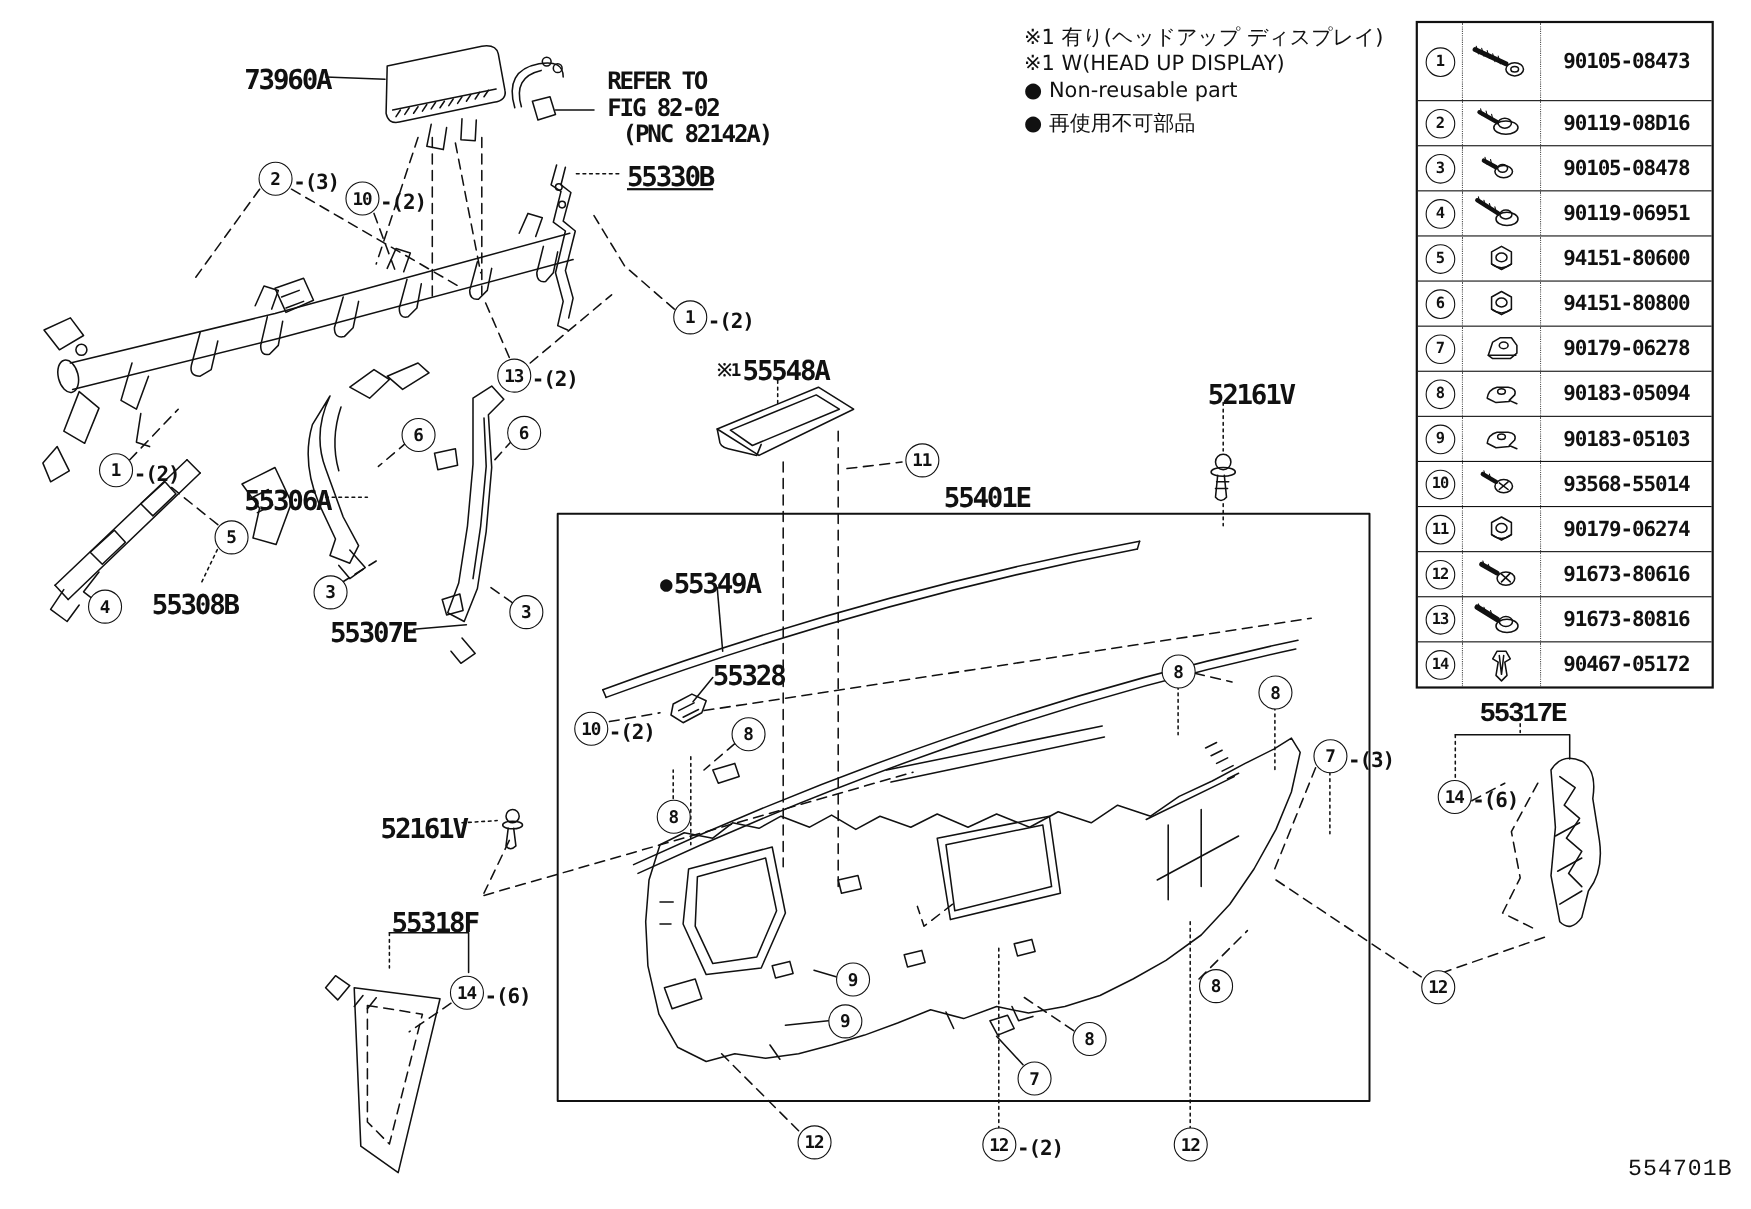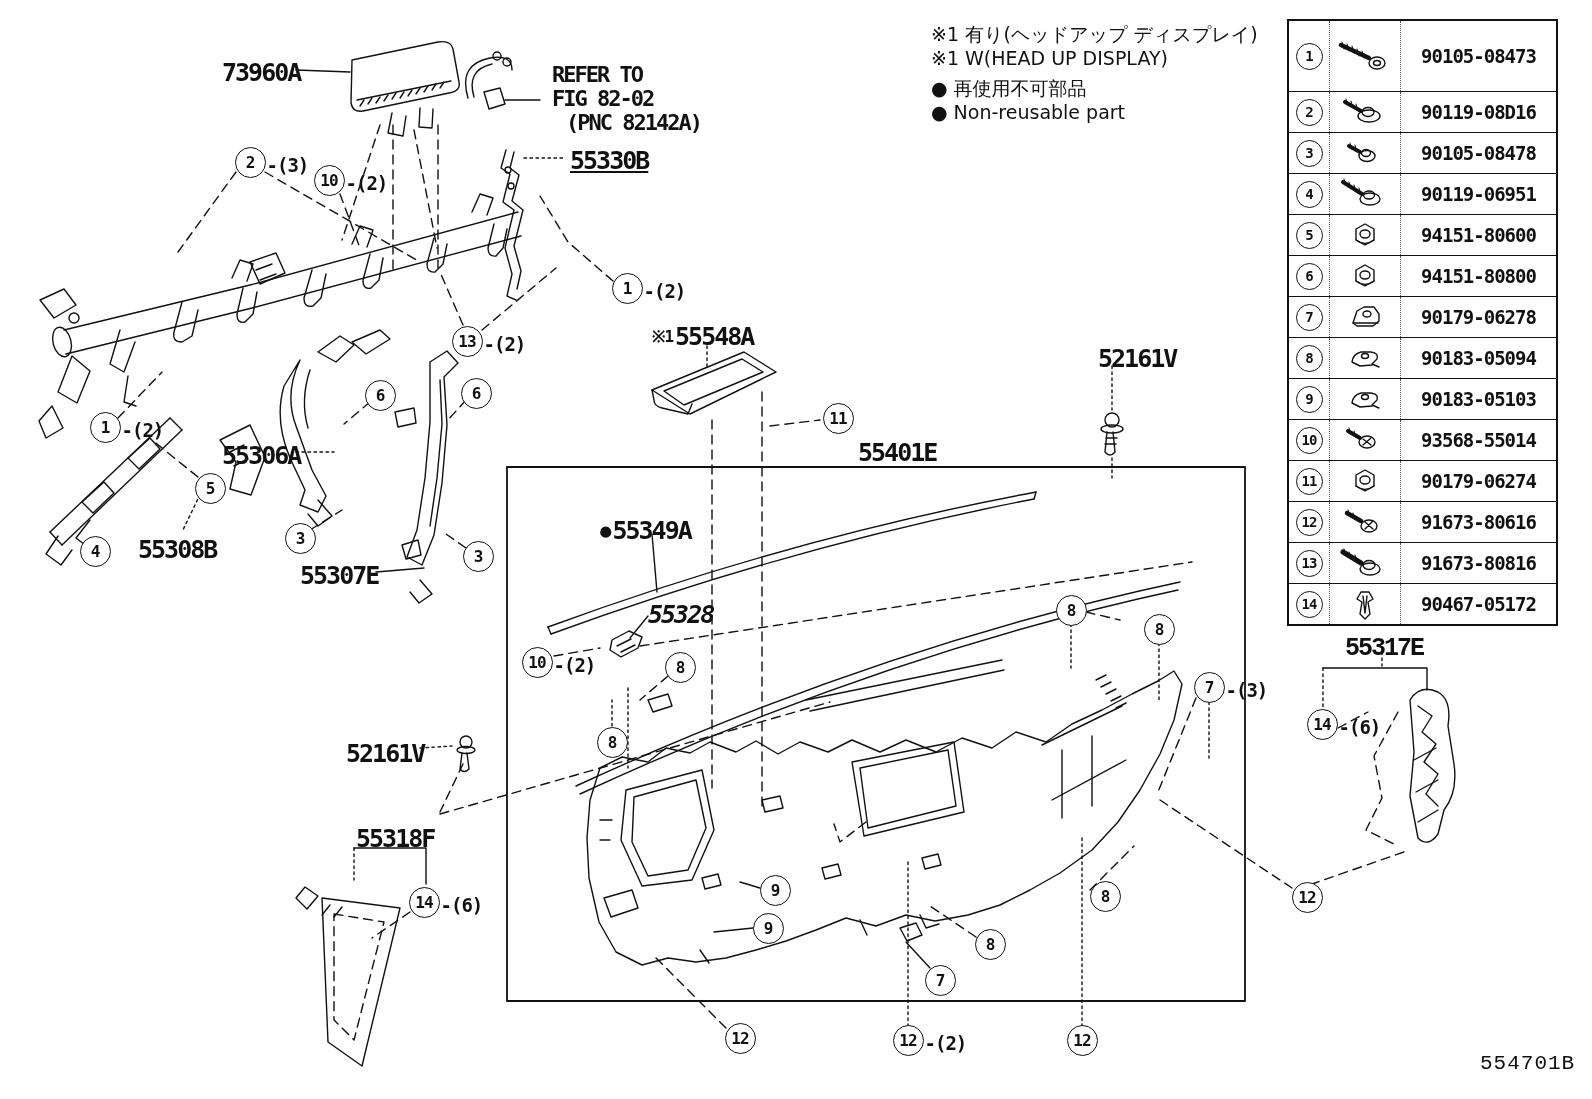--- a/index.html
+++ b/index.html
@@ -220,22 +220,22 @@
       <path d="M1414,760 l22,-12 M1416,792 l22,-12 M1418,822 l20,-12"></path>
       <path class="d" d="M1398,712 L1374,756 L1382,798 L1366,830 L1398,846"></path>
       <path class="d" d="M1404,852 L1312,884"></path>
       <path class="d" d="M1338,728 L1368,712"></path>
     </g>
   </svg>
 
   <div class="notes">
     <div class="note-line">※1 有り(ヘッドアップ  ディスプレイ)</div>
     <div class="note-line">※1 W(HEAD UP DISPLAY)</div>
+    <div class="note-line">● Non-reusable part</div>
     <div class="note-line gap">● 再使用不可部品</div>
-    <div class="note-line">● Non-reusable part</div>
   </div>
 
   <div class="ptable" id="table-body">
       <div class="trow">
     <div class="tc-num">
           <span class="co-circle small">
             <span>1</span>
           </span>
         </div>
     <div class="tc-icon">
@@ -482,21 +482,21 @@
       <div class="plabel" style="left: 552px; top: 86px; font-size: 22px;"><span>FIG 82-02</span></div>
       <div class="plabel" style="left: 566px; top: 110px; font-size: 22px;"><span>(PNC 82142A)</span></div>
       <div class="plabel" style="left: 570px; top: 146px; text-decoration: underline;"><span>55330B</span></div>
       <div class="plabel" style="left: 222px; top: 441px;"><span>55306A</span></div>
       <div class="plabel" style="left: 138px; top: 535px;"><span>55308B</span></div>
       <div class="plabel" style="left: 300px; top: 561px;"><span>55307E</span></div>
       <div class="plabel" style="left: 652px; top: 322px;"><span class="pfx">※1</span><span>55548A</span></div>
       <div class="plabel" style="left: 858px; top: 438px;"><span>55401E</span></div>
       <div class="plabel" style="left: 1098px; top: 344px;"><span>52161V</span></div>
       <div class="plabel" style="left: 600px; top: 516px;"><span class="pfx bullet">●</span><span>55349A</span></div>
-      <div class="plabel" style="left: 648px; top: 600px; font-style: italic;"><span>55328</span></div>
+      <div class="plabel" style="left: 648px; top: 600px;"><span>55328</span></div>
       <div class="plabel" style="left: 346px; top: 739px;"><span>52161V</span></div>
       <div class="plabel" style="left: 356px; top: 824px;"><span>55318F</span></div>
       <div class="plabel" style="left: 1345px; top: 634px; font-family: Liberation Mono, monospace;"><span>55317E</span></div>
     </div>
   <div class="layer" id="callouts-layer">
       <div class="callout" style="left: 234.5px; top: 146.5px;"><span class="co-circle">
           <span>2</span>
         </span><span class="co-suffix">-(3)</span></div>
       <div class="callout" style="left: 313.5px; top: 164.5px;"><span class="co-circle">
           <span>10</span>

